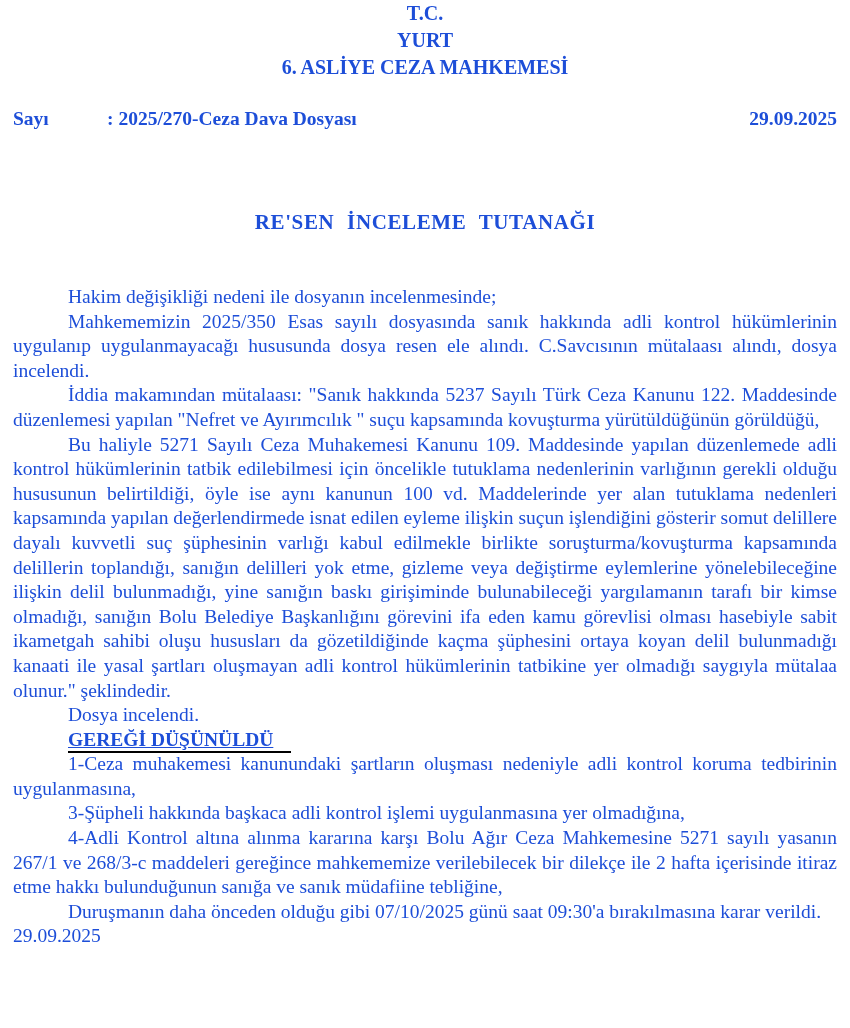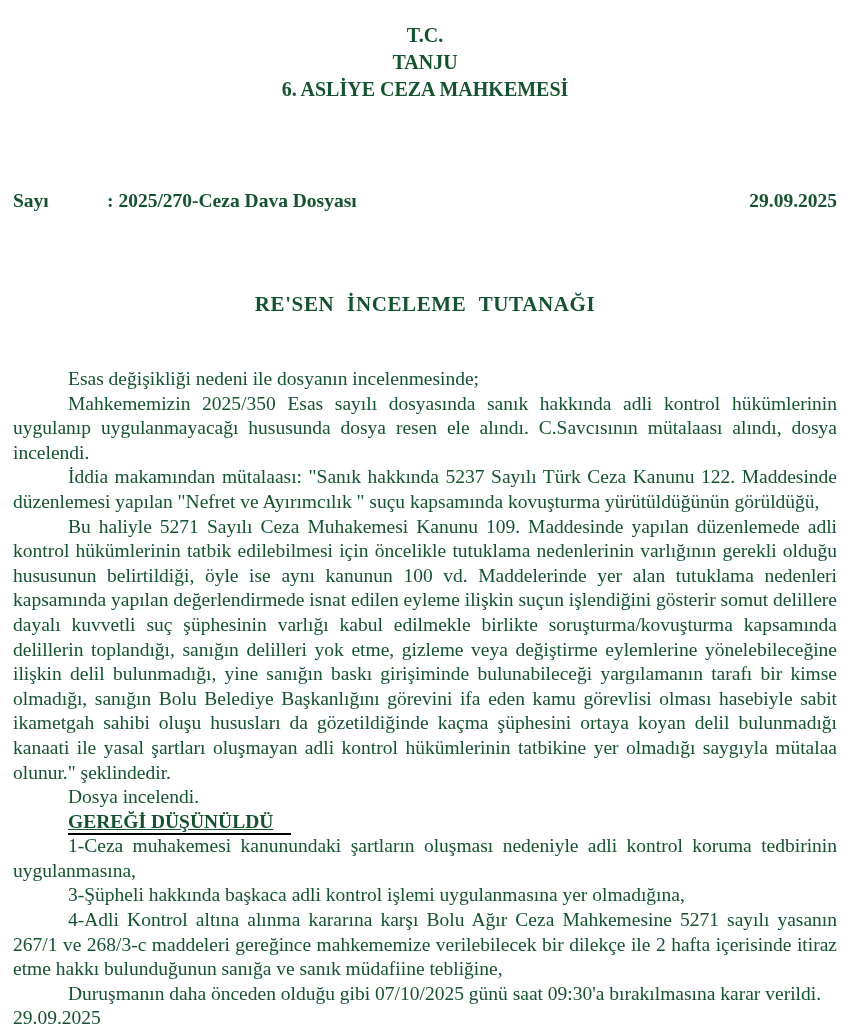--- a/index.html
+++ b/index.html
@@ -6,40 +6,40 @@
     margin: 0;
     padding: 0;
     background: #ffffff;
   }
   .page {
     position: relative;
     width: 850px;
     height: 1028px;
     box-sizing: border-box;
     background: #ffffff;
-    color: #14532d;
+    color: #1d4ed8;
     font-family: "Liberation Serif", "DejaVu Serif", serif;
-    padding: 22px 13px 0 13px;
+    padding: 0 13px 0 13px;
     overflow: hidden;
   }
   
   .court-header {
     text-align: center;
     font-weight: bold;
     font-size: 20px;
     line-height: 27px;
   }
   
   .case-line {
     display: flex;
     justify-content: space-between;
     align-items: baseline;
     font-weight: bold;
     font-size: 19.5px;
-    margin-top: 87px;
+    margin-top: 27px;
   }
   .case-line .sayi-label {
     display: inline-block;
     min-width: 94px;
   }
   
   .doc-title {
     text-align: center;
     font-weight: bold;
     font-size: 21px;
@@ -74,36 +74,36 @@
     padding-bottom: 1px;
   }
 </style>
 </head>
 <body>
 
 <div class="page">
 
   <div class="court-header">
     <div>T.C.</div>
-    <div>TANJU</div>
+    <div>YURT</div>
     <div>6. ASLİYE CEZA MAHKEMESİ</div>
   </div>
 
   <div class="case-line">
     <div>
       <span class="sayi-label">Sayı</span><span>:</span>
       <span>2025/270-Ceza Dava Dosyası</span>
     </div>
     <div>29.09.2025</div>
   </div>
 
   <div class="doc-title">RE'SEN İNCELEME TUTANAĞI</div>
 
   <div class="body-text">
-    <p>Esas değişikliği nedeni ile dosyanın incelenmesinde;</p>
+    <p>Hakim değişikliği nedeni ile dosyanın incelenmesinde;</p>
     <p>Mahkememizin 2025/350 Esas sayılı dosyasında sanık hakkında adli kontrol hükümlerinin uygulanıp uygulanmayacağı hususunda dosya resen ele alındı. C.Savcısının mütalaası alındı, dosya incelendi.</p>
     <p><b>İddia makamından  mütalaası:</b><span> "Sanık hakkında 5237 Sayılı Türk Ceza Kanunu 122. Maddesinde düzenlemesi yapılan "Nefret ve Ayırımcılık " suçu kapsamında kovuşturma yürütüldüğünün görüldüğü,</span></p>
     <p>Bu haliyle 5271 Sayılı Ceza Muhakemesi Kanunu 109. Maddesinde yapılan düzenlemede adli kontrol hükümlerinin tatbik edilebilmesi için öncelikle tutuklama nedenlerinin varlığının gerekli olduğu hususunun belirtildiği, öyle ise aynı kanunun 100 vd. Maddelerinde yer alan tutuklama nedenleri kapsamında yapılan değerlendirmede isnat edilen eyleme ilişkin suçun işlendiğini gösterir somut delillere dayalı kuvvetli suç şüphesinin varlığı kabul edilmekle birlikte soruşturma/kovuşturma kapsamında delillerin toplandığı, sanığın delilleri yok etme, gizleme veya değiştirme eylemlerine yönelebileceğine ilişkin delil bulunmadığı, yine sanığın baskı girişiminde bulunabileceği yargılamanın tarafı bir kimse olmadığı, sanığın Bolu Belediye Başkanlığını görevini ifa eden kamu görevlisi olması hasebiyle sabit ikametgah sahibi oluşu hususları da gözetildiğinde kaçma şüphesini ortaya koyan delil bulunmadığı kanaati ile yasal şartları oluşmayan adli kontrol hükümlerinin tatbikine yer olmadığı saygıyla mütalaa olunur." şeklindedir.</p>
     <p>Dosya incelendi.</p>
 
     <p class="heading-line"><span class="heading-underline">GEREĞİ DÜŞÜNÜLDÜ</span></p>
 
     <p><b>1-</b><span>Ceza muhakemesi kanunundaki şartların oluşması nedeniyle adli kontrol koruma tedbirinin uygulanmasına,</span></p>
 
 

